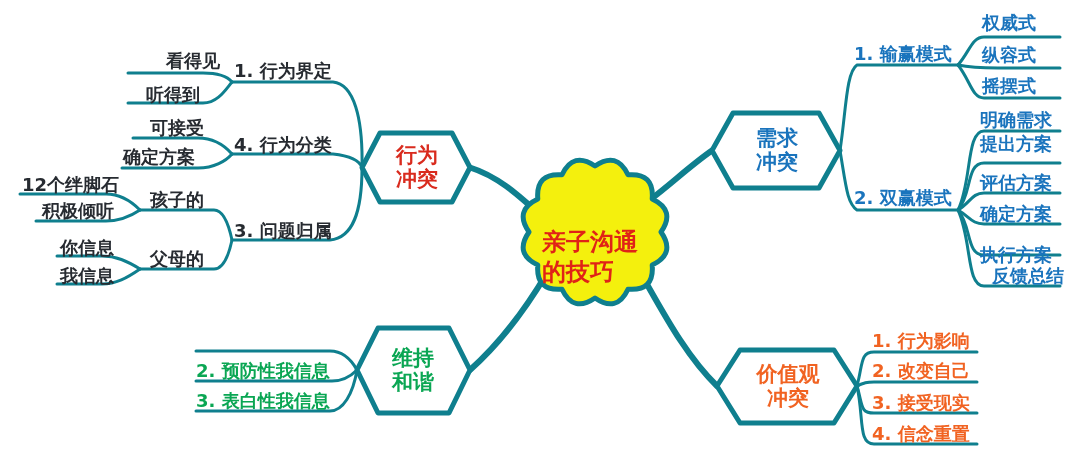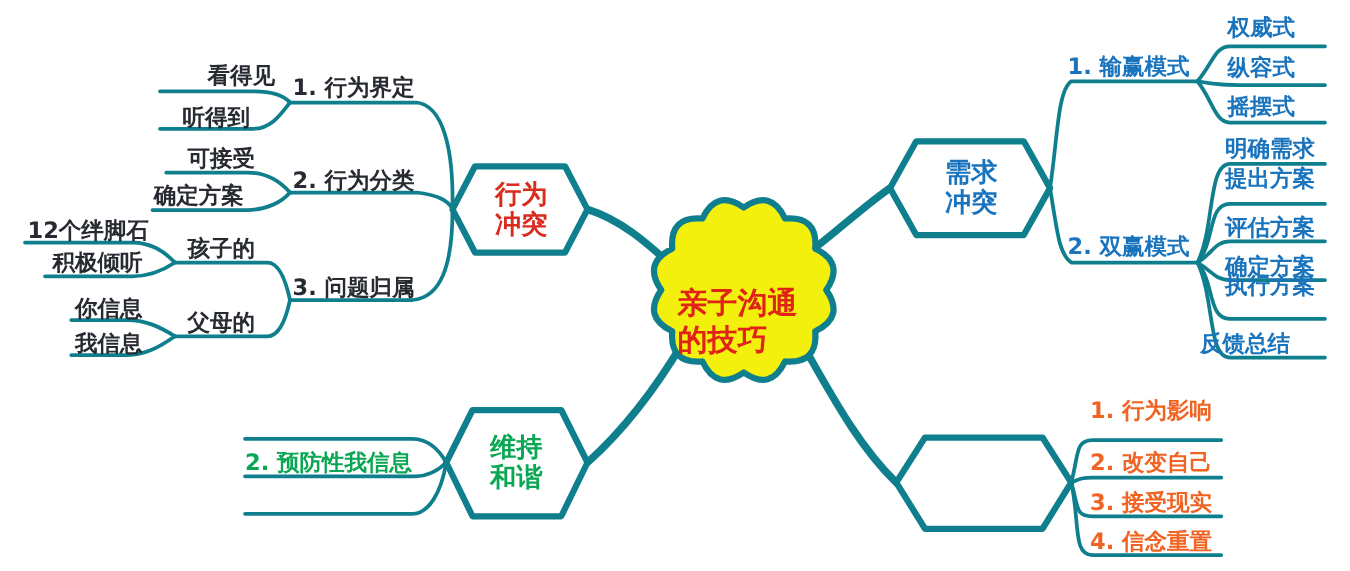--- a/index.html
+++ b/index.html
@@ -96,47 +96,49 @@
          Q573.3,313.1 562,289.2 Q535.6,291.4 537.8,265 Q513.9,253.7 529,232
          Q513.9,210.3 537.8,199 Q535.6,172.6 562,174.8 Q573.3,150.9 595,166
          Q616.7,150.9 628,174.8 Q654.4,172.6 652.2,199 Q676.1,210.3 661,232 Z"></path>
   </svg>
 
   <div class="center-lbl" style="left:542px;top:203px;width:106px;">亲子沟通的技巧</div>
 
   <div class="hex-lbl blue" style="left:752px;top:126px;width:50px;">需求冲突</div>
   <div class="hex-lbl red" style="left:392px;top:143px;width:50px;">行为冲突</div>
   <div class="hex-lbl green" style="left:388px;top:346px;width:50px;">维持和谐</div>
+  <div class="hex-lbl orange" style="left:751px;top:362px;width:74px;">价值观冲突</div>
 
   <div class="lbl dark" style="left:234px;top:62px;text-align:right;">1. 行为界定</div>
   <div class="lbl dark" style="left:146px;top:52px;margin-left:20px;">看得见</div>
   <div class="lbl dark" style="left:146px;top:86px;">听得到</div>
-  <div class="lbl dark" style="left:234px;top:136px;">2. 行为分类</div>
+  <div class="lbl dark" style="left:234px;top:136px;">4. 行为分类</div>
   <div class="lbl dark" style="left:150px;top:119px;">可接受</div>
   <div class="lbl dark" style="left:123px;top:148px;">确定方案</div>
   <div class="lbl dark" style="left:234px;top:222px;">3. 问题归属</div>
   <div class="lbl dark" style="left:150px;top:191px;">孩子的</div>
   <div class="lbl dark" style="left:22px;top:176px;">12个绊脚石</div>
   <div class="lbl dark" style="left:42px;top:202px;">积极倾听</div>
   <div class="lbl dark" style="left:150px;top:250px;">父母的</div>
   <div class="lbl dark" style="left:60px;top:239px;">你信息</div>
   <div class="lbl dark" style="left:60px;top:267px;">我信息</div>
 
   <div class="lbl blue" style="left:854px;top:45px;">1. 输赢模式</div>
   <div class="lbl blue" style="left:982px;top:14px;">权威式</div>
   <div class="lbl blue" style="left:982px;top:46px;">纵容式</div>
   <div class="lbl blue" style="left:982px;top:77px;">摇摆式</div>
   <div class="lbl blue" style="left:854px;top:189px;">2. 双赢模式</div>
   <div class="lbl blue" style="left:980px;top:111px;">明确需求</div>
   <div class="lbl blue" style="left:980px;top:135px;">提出方案</div>
   <div class="lbl blue" style="left:980px;top:174px;">评估方案</div>
   <div class="lbl blue" style="left:980px;top:205px;">确定方案</div>
-  <div class="lbl blue" style="left:980px;top:220px;text-align:center;">执行方案</div>
-  <div class="lbl blue" style="left:960px;top:267px;">反馈总结</div>
+  <div class="lbl blue" style="left:980px;top:246px;text-align:center;">执行方案</div>
+  <div class="lbl blue" style="left:992px;top:267px;">反馈总结</div>
 
   <div class="lbl green" style="left:196px;top:362px;">2. 预防性我信息</div>
+  <div class="lbl green" style="left:196px;top:392px;">3. 表白性我信息</div>
 
-  <div class="lbl orange" style="left:872px;top:320px;">1. 行为影响</div>
+  <div class="lbl orange" style="left:872px;top:332px;">1. 行为影响</div>
   <div class="lbl orange" style="left:872px;top:362px;">2. 改变自己</div>
   <div class="lbl orange" style="left:872px;top:394px;">3. 接受现实</div>
   <div class="lbl orange" style="left:872px;top:425px;">4. 信念重置</div>
 
 </div>
 
 </body></html>

